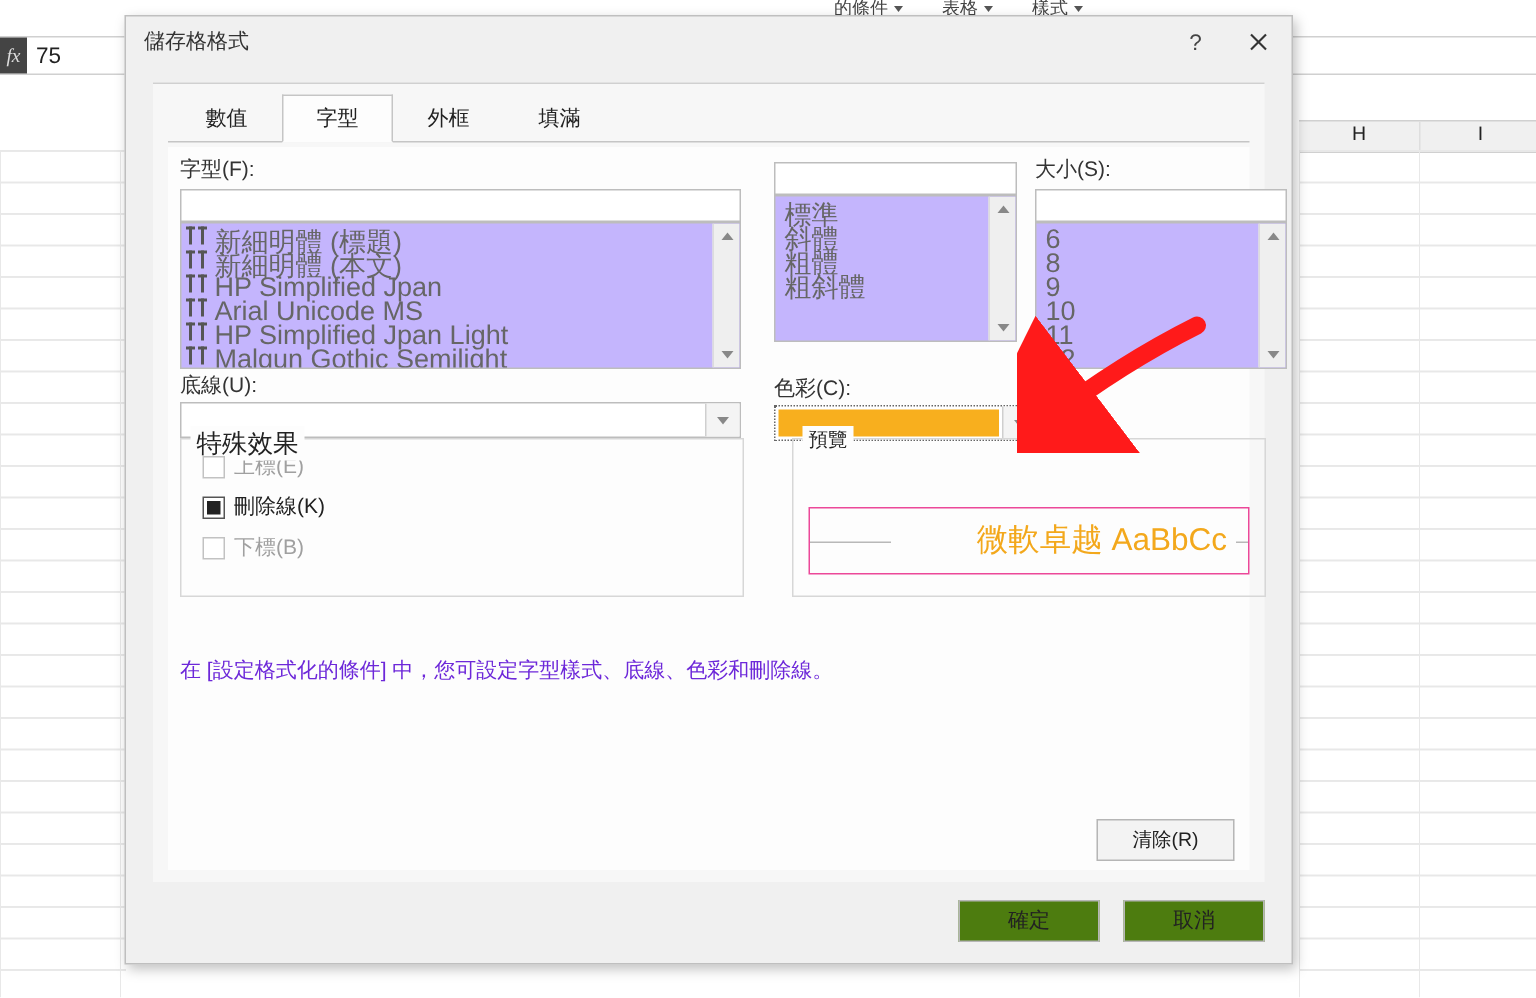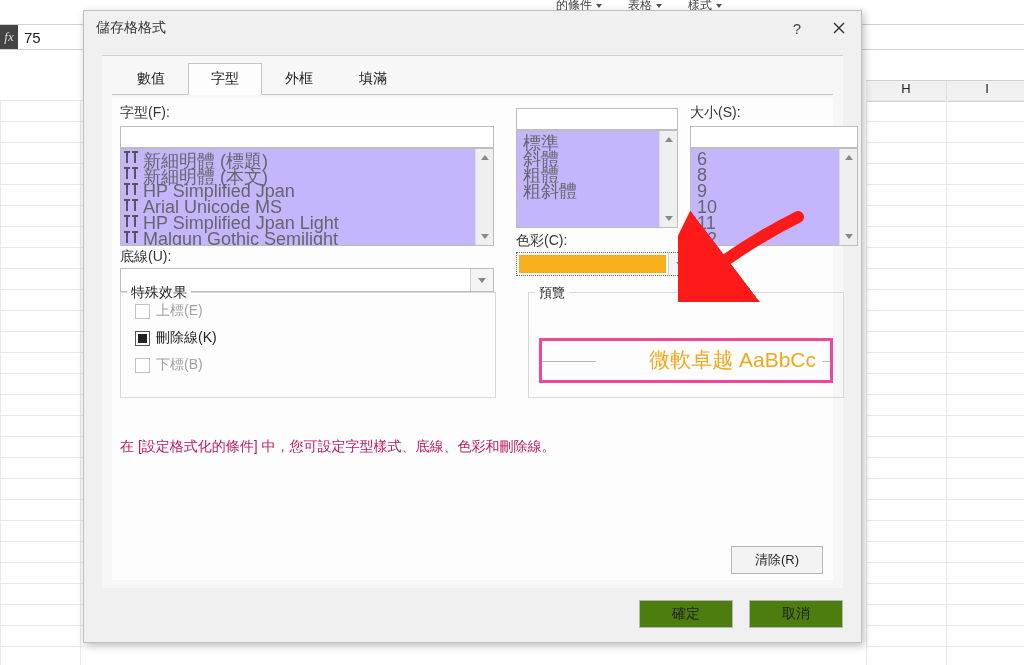--- a/index.html
+++ b/index.html
@@ -144,71 +144,71 @@
     position: absolute; right: 0; top: 0; bottom: 0; width: 17px;
     background: #efefef; border-left: 1px solid #dcdcdc;
     display: flex; flex-direction: column; justify-content: space-between;
     align-items: center;
   }
   .scroll-btn { width:100%; height:17px; display:flex; align-items:center; justify-content:center;}
   .tri-up,.tri-down{width:0;height:0;border-left:4px solid transparent;border-right:4px solid transparent;}
   .tri-up{border-bottom:5px solid #888;} .tri-down{border-top:5px solid #888;}
 
   .underline-col { position: absolute; left: 8px; top: 150px; width: 374px; }
-  .color-col     { position: absolute; left: 404px; top: 134px; width: 176px; }
+  .color-col     { position: absolute; left: 404px; top: 152px; width: 176px; }
 
   .combo {
     box-sizing: border-box; width: 100%;
     border: 1px solid #bdbdbd; background: #fff; height: 24px;
     margin-top: 2px; display: flex;
   }
   .combo .val { flex: 1; }
   .combo .dd  { width: 22px; border-left: 1px solid #cfcfcf; background:#f4f4f4;
     display:flex;align-items:center;justify-content:center;}
   .combo.color .val { background:#f8af1e; margin:2px; }
   .combo.color { border:1px dotted #666; }
 
   .effects-grp {
     position: absolute; left: 8px; top: 194px; width: 374px; height: 104px;
     border: 1px solid #d7d7d7; padding-top: 0;
   }
   .effects-grp .legend {
     position: absolute; left: 6px; top: -9px; padding: 0 4px;
-    background: #fdfdfd; font-size: 14px;
+    background: #fdfdfd; font-size: 17px;
   }
   .eff-row { display: flex; align-items: center; gap: 6px; margin: 9px 0 0 14px; font-size: 14px;}
   .eff-row.disabled { color: #a0a0a0; }
   .chk { width: 13px; height: 13px; border: 1px solid #555; background:#fff; position:relative; }
   .chk.marked::after{content:"";position:absolute;left:2px;top:2px;right:2px;bottom:2px;background:#222;}
   .eff-row.disabled .chk { border-color:#c2c2c2; }
 
   .preview-grp {
     position: absolute; left: 416px; top: 194px; width: 314px; height: 104px;
     border: 1px solid #d7d7d7;
   }
   .preview-grp .legend {
     position: absolute; left: 6px; top: -9px; padding: 0 4px;
     background: #fdfdfd; font-size: 13px;
   }
   .preview-box {
     position: absolute; left: 10px; right: 10px; top: 22px; bottom: 14px;
-    border: 3px solid #ec4899;
+    border: 1px solid #ec4899;
     margin-top: 23px;
   }
   .preview-txt {
     position: absolute; right: 14px; top: 50%; transform: translateY(-55%);
     font-size: 21px; color: #f3a81c;
   }
   .preview-box .ln { position:absolute; height:1px; background:#b8b8b8; }
   .preview-box .ln.l { left:0; width:54px; top:50%; }
   .preview-box .ln.r { right:0; width:8px; top:50%; }
 
   .hint {
     position: absolute; left: 8px; top: 340px; font-size: 14px;
-    color: #be185d;
+    color: #6d28d9;
   }
 
   .clear-btn {
     position: absolute; right: 10px; bottom: 6px;
     width: 90px; height: 26px;
     border: 1px solid #b6b6b6; background: #f3f3f3;
     display:flex;align-items:center;justify-content:center;
     font-size: 13px;
   }
 

